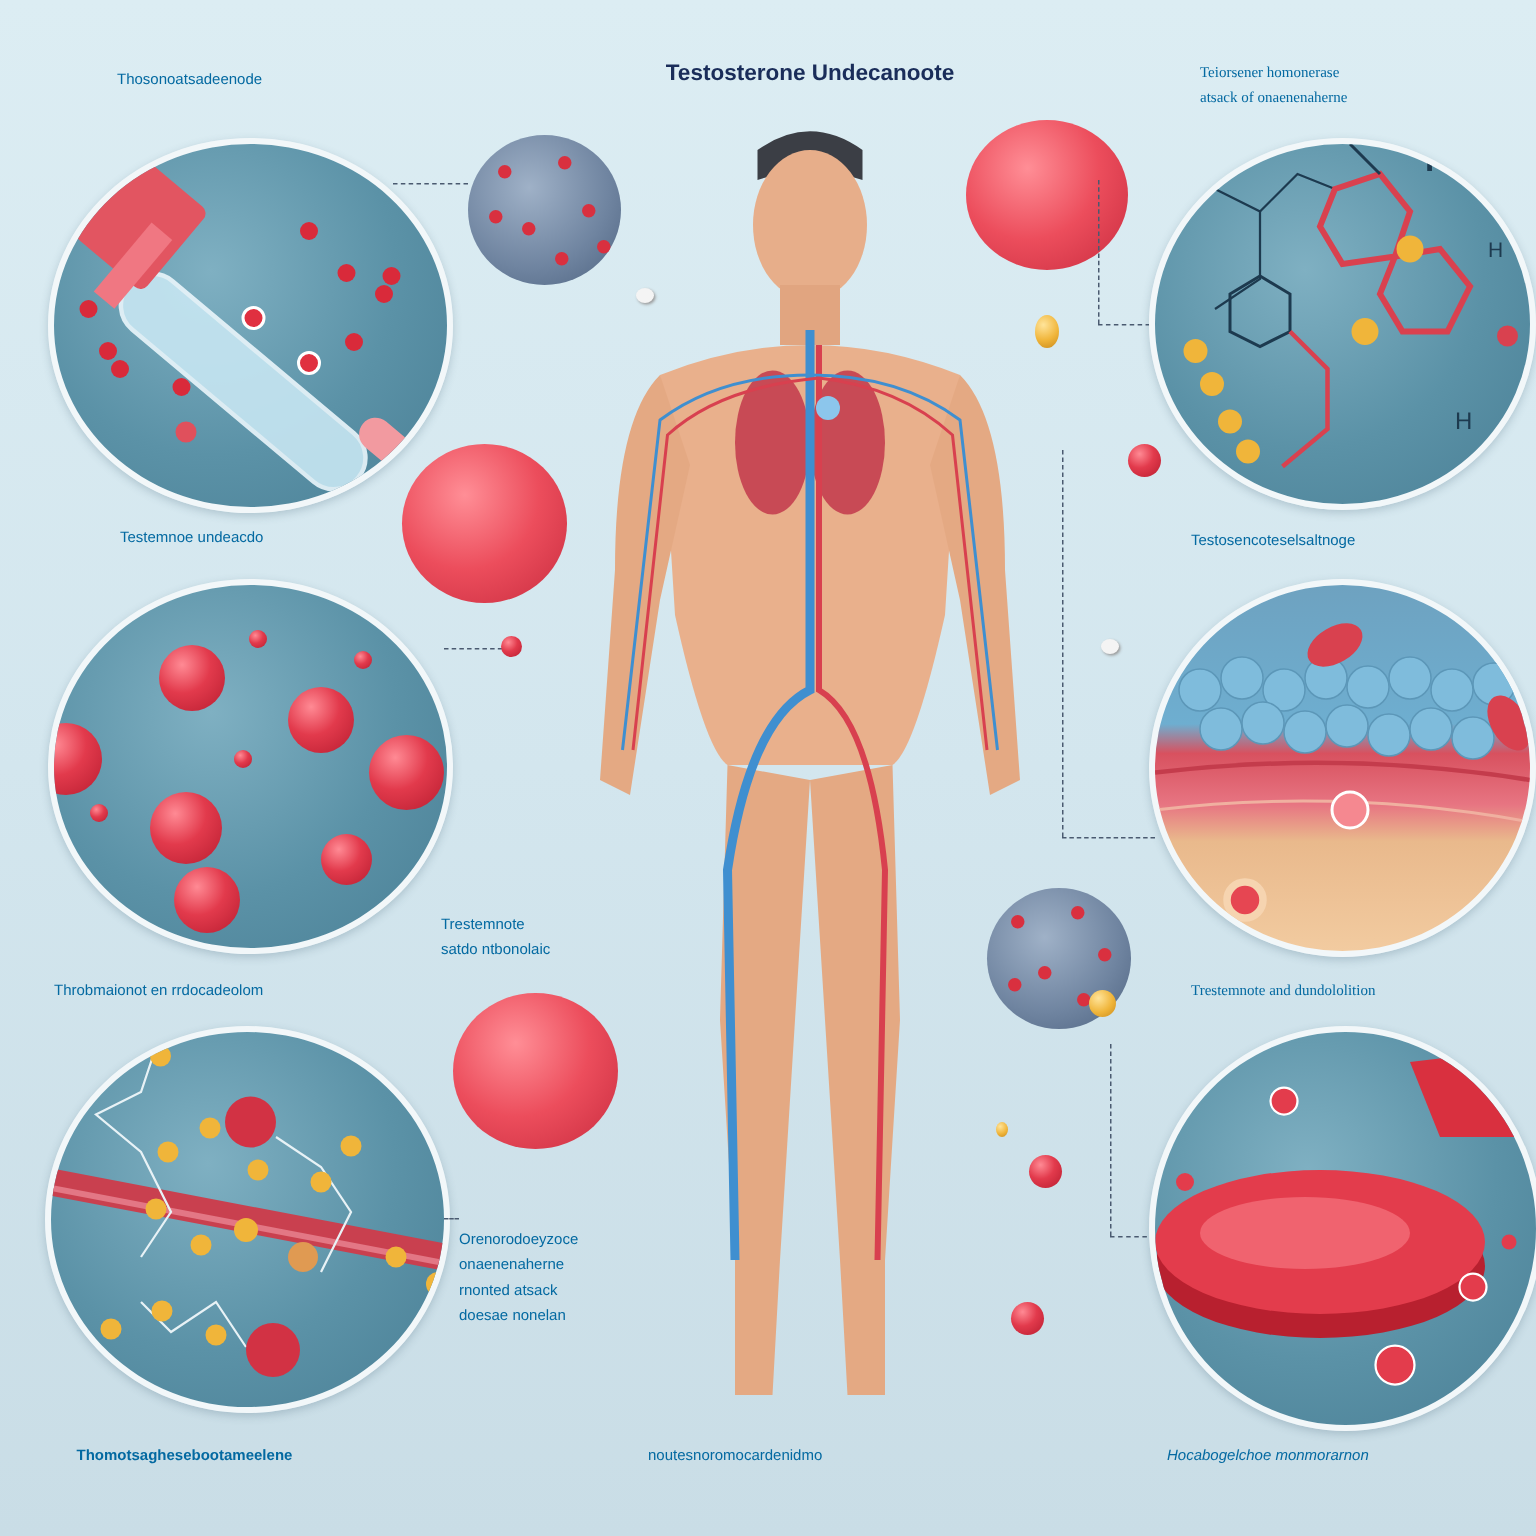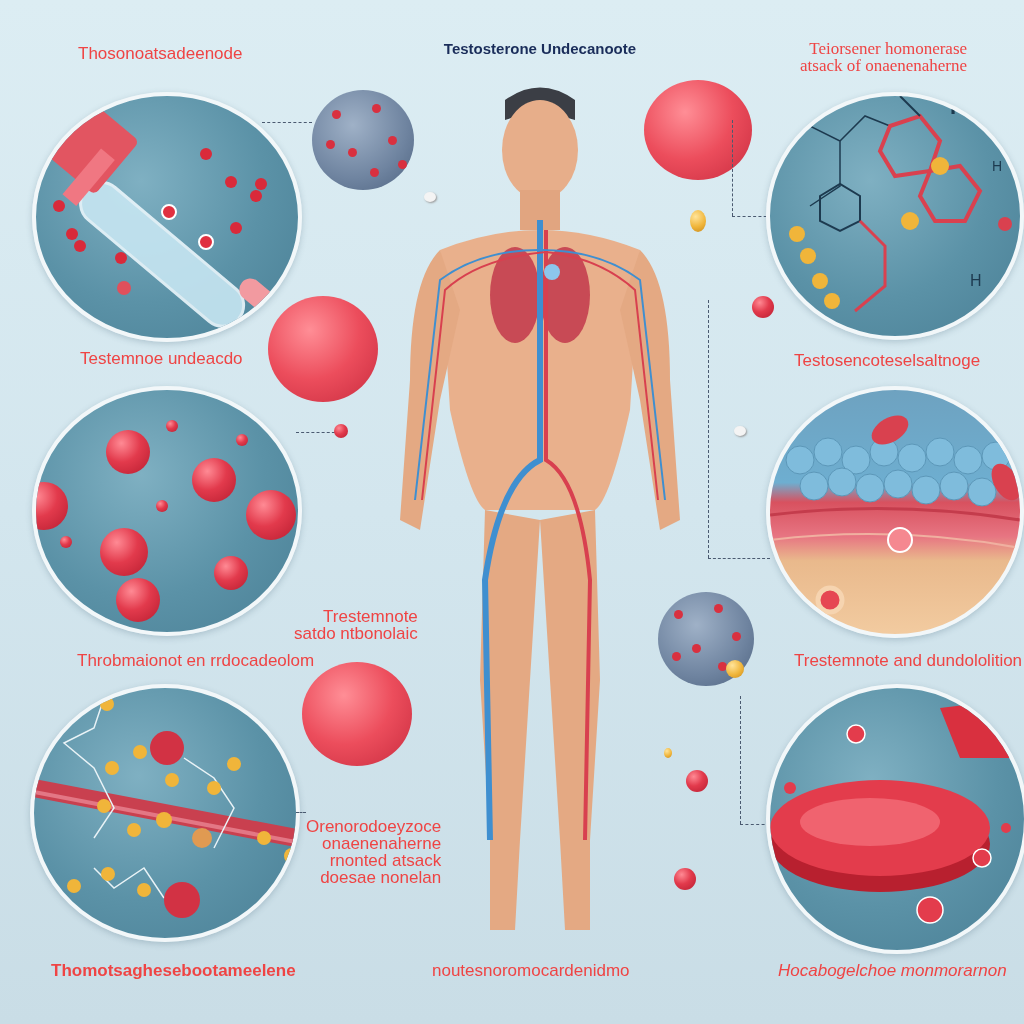--- a/index.html
+++ b/index.html
@@ -1,19 +1,19 @@
 <!DOCTYPE html>
 <html><head>
 <meta charset="utf-8">
 <style>
   html,body{margin:0;padding:0;}
   body{width:1024px;height:1024px;overflow:hidden;position:relative;
     background:linear-gradient(180deg,#dcedf3 0%,#d3e6ee 50%,#c9dde6 100%);
     font-family:"Liberation Sans","DejaVu Sans",sans-serif;}
-  .label{position:absolute;color:#ef4444;font-size:17px;text-align:right;line-height:17px;white-space:nowrap;}
+  .label{position:absolute;color:#0369a1;font-size:10px;text-align:left;line-height:17px;white-space:nowrap;}
   .title{position:absolute;left:0;width:1080px;top:40px;text-align:center;font-size:15px;font-weight:bold;color:#1a2d5a;}
   .circle{position:absolute;border-radius:50%;border:4px solid #f2f7f9;overflow:hidden;
     box-shadow:0 2px 6px rgba(60,90,110,.25);}
   .c-blue{background:radial-gradient(circle at 40% 35%,#7fb0c2 0%,#5b92a7 55%,#4a7f95 100%);}
   .dash{position:absolute;border-top:1px dashed #4a5a70;}
   .dashv{position:absolute;border-left:1px dashed #4a5a70;}
   .rbc{position:absolute;border-radius:50%;
     background:radial-gradient(circle at 35% 30%,#ff8a94 0%,#e23a4c 45%,#b81d30 100%);}
   .gold{position:absolute;border-radius:50%;
     background:radial-gradient(circle at 35% 30%,#ffe49a 0%,#f0b53a 55%,#c98a1c 100%);}
@@ -181,22 +181,22 @@
   <div>Trestemnote</div>
   <div>satdo ntbonolaic</div>
 </div>
 <div class="label" style="left:306px;top:818px;">
   <div>Orenorodoeyzoce</div>
   <div>onaenenaherne</div>
   <div>rnonted atsack</div>
   <div>doesae nonelan</div>
 </div>
 
-<div class="label" style="left:36px;top:652px;margin-left:41px;">Throbmaionot en rrdocadeolom</div>
-<div class="label" style="left:794px;top:652px;">Trestemnote and dundololition</div>
+<div class="label" style="left:36px;top:652px;">Throbmaionot en rrdocadeolom</div>
+<div class="label" style="left:794px;top:652px;font-family:Liberation Serif, serif;">Trestemnote and dundololition</div>
 
 <div class="circle c-blue" style="left:30px;top:684px;width:262px;height:250px;">
   <svg width="262" height="250" viewBox="0 0 262 250">
     <path d="M0 100 L262 150" stroke="#c9404f" stroke-width="18"></path>
     <path d="M0 104 L262 154" stroke="#e37785" stroke-width="4"></path>
     <g stroke="#e8f2f6" stroke-width="1.5" fill="none">
       <polyline points="70,10 60,40 30,55 60,80 80,120 60,150"></polyline>
       <polyline points="150,70 180,90 200,120 180,160"></polyline>
       <polyline points="60,180 80,200 110,180 130,210"></polyline>
     </g>

